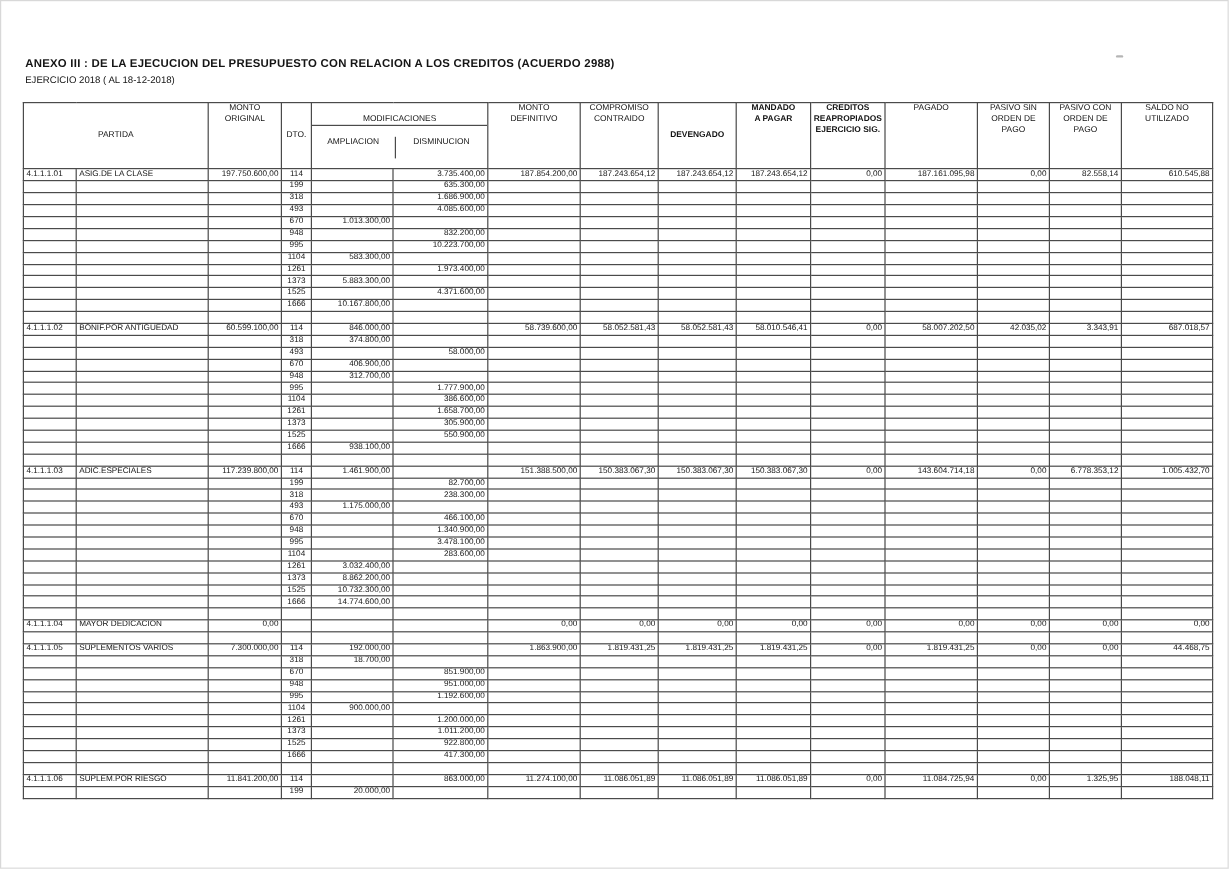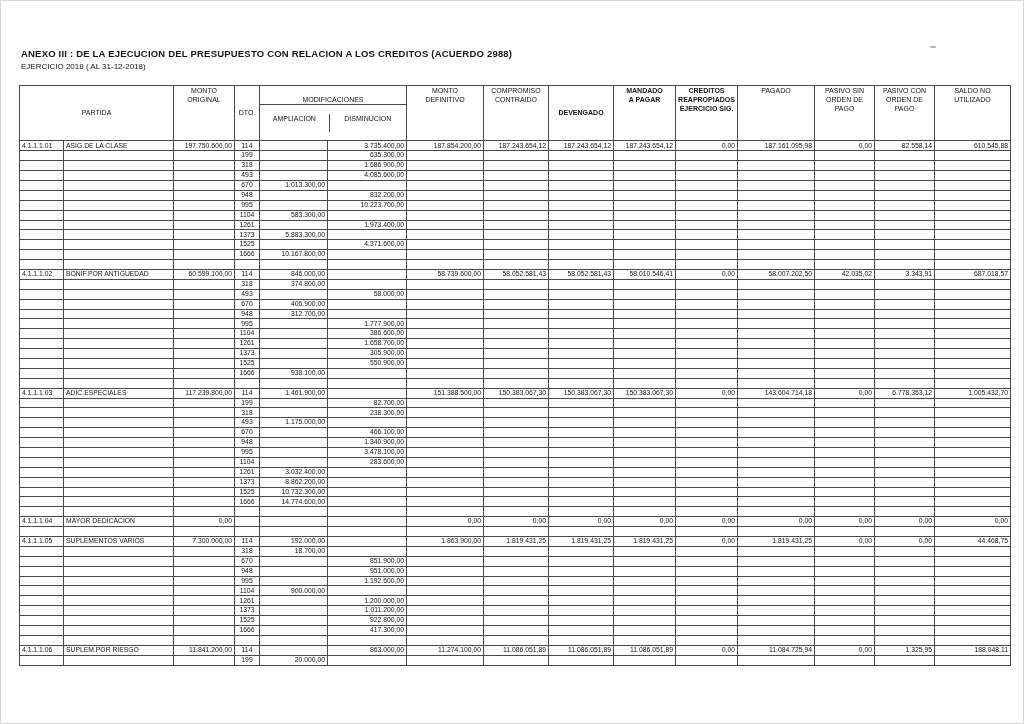--- a/index.html
+++ b/index.html
@@ -37,21 +37,21 @@
   .grid tbody tr { height:9.9px; }
   .grid td.num { text-align:right; }
   .grid td.ctr { text-align:center; }
   .grid td.t-l { text-align:left; }
 </style>
 </head>
 <body>
 
 <div class="page">
   <div class="title">ANEXO III : DE LA EJECUCION  DEL  PRESUPUESTO CON RELACION A LOS CREDITOS (ACUERDO 2988)</div>
-  <div class="subtitle">EJERCICIO 2018 ( AL 31-12-2018)</div>
+  <div class="subtitle">EJERCICIO 2018 ( AL 18-12-2018)</div>
   <div class="corner-mark"></div>
 
   <table class="grid">
     <colgroup>
       <col style="width:44px">
         <col style="width:110px">
         <col style="width:61px">
         <col style="width:25px">
       <col style="width:68px">
         <col style="width:79px">

